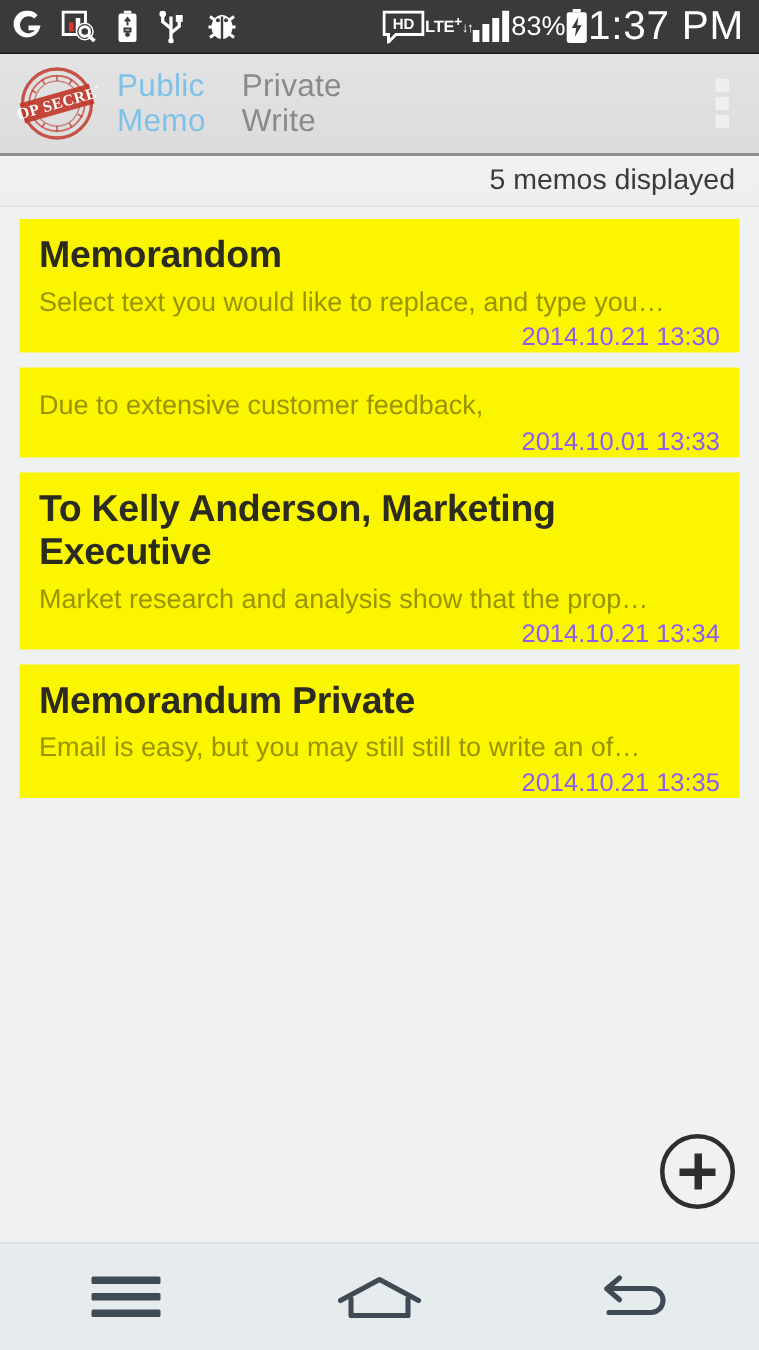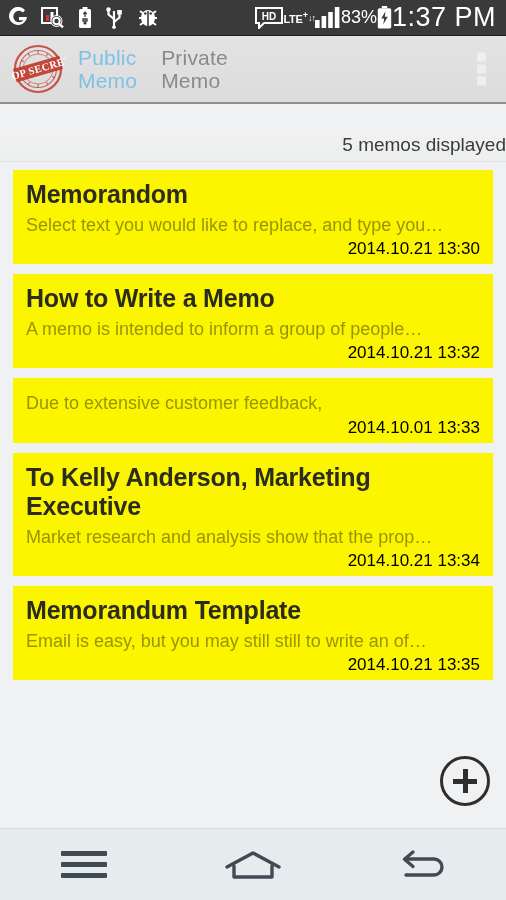--- a/index.html
+++ b/index.html
@@ -67,49 +67,49 @@
   .overflow span {
     display:block; width:9px; height:9px;
     background:#efefef; border-radius:1px;
   }
 
   
   .countbar {
     flex:0 0 34px; height:34px;
     background:linear-gradient(#f2f2f2,#eceeef);
     display:flex; align-items:center; justify-content:flex-end;
+    padding-right:16px;
     border-bottom:1px solid #dfe2e3;
-    margin-top:24px;
   }
   .count-text { font-size:19px; color:#3b3b3b; }
 
   
   .list {
     flex:1 1 auto;
     padding:8px 13px 0 13px;
     overflow:hidden;
     position:relative;
   }
   .memo-card {
     background:#fbf500;
     margin-bottom:10px;
-    padding:10px 13px 5px 13px;
+    padding:10px 13px 0 13px;
   }
   .memo-title {
     font-size:25px; font-weight:bold;
     color:#2b2b20; line-height:1.18;
     letter-spacing:-.2px;
   }
   .memo-snippet {
     font-size:18px; color:#9a9400;
     margin-top:4px; line-height:1.25;
     white-space:nowrap; overflow:hidden;
   }
   .memo-date {
-    font-size:17px; color:#000000;
+    font-size:17px; color:#8b5cf6;
     text-align:right; margin-top:3px;
   }
 
   
   .fab-area {
     flex:0 0 78px; height:78px;
     position:relative;
     background:#eff1f2;
   }
   .fab {
@@ -235,21 +235,21 @@
           <rect x="3" y="19.2" width="48" height="13.6" fill="#c0392b" opacity=".92"></rect>
           <text x="27" y="29.4" font-family="Liberation Serif, serif" font-size="10.5" font-weight="bold" fill="#ffffff" text-anchor="middle" letter-spacing="0.4">TOP SECRET</text>
         </g>
       </svg>
     </div>
 
     <div class="tabs">
       <div class="tab active tab-two-line">Public
 Memo</div>
       <div class="tab tab-two-line">Private
-Memo</div>
+Write</div>
     </div>
 
     <div class="overflow">
       <span></span>
         <span></span>
         <span></span>
     </div>
   </div>
 
   <div class="countbar">
@@ -257,39 +257,34 @@
   </div>
 
   <div class="list">
 
     <div class="memo-card">
       <div class="memo-title">Memorandom</div>
       <div class="memo-snippet">Select text you would like to replace, and type you…</div>
       <div class="memo-date">2014.10.21 13:30</div>
     </div>
 
-    <div class="memo-card">
-      <div class="memo-title">How to Write a Memo</div>
-      <div class="memo-snippet">A memo is intended to inform a group of people…</div>
-      <div class="memo-date">2014.10.21 13:32</div>
-    </div>
 
     <div class="memo-card">
       <div class="memo-snippet">Due to extensive customer feedback,</div>
       <div class="memo-date">2014.10.01 13:33</div>
     </div>
 
     <div class="memo-card">
       <div class="memo-title">To Kelly Anderson, Marketing Executive</div>
       <div class="memo-snippet">Market research and analysis show that the prop…</div>
       <div class="memo-date">2014.10.21 13:34</div>
     </div>
 
     <div class="memo-card">
-      <div class="memo-title">Memorandum Template</div>
+      <div class="memo-title">Memorandum Private</div>
       <div class="memo-snippet">Email is easy, but you may still still to write an of…</div>
       <div class="memo-date">2014.10.21 13:35</div>
     </div>
 
   </div>
 
   <div class="fab-area">
     <div class="fab">
       <span class="h"></span>
       <span class="v"></span>

